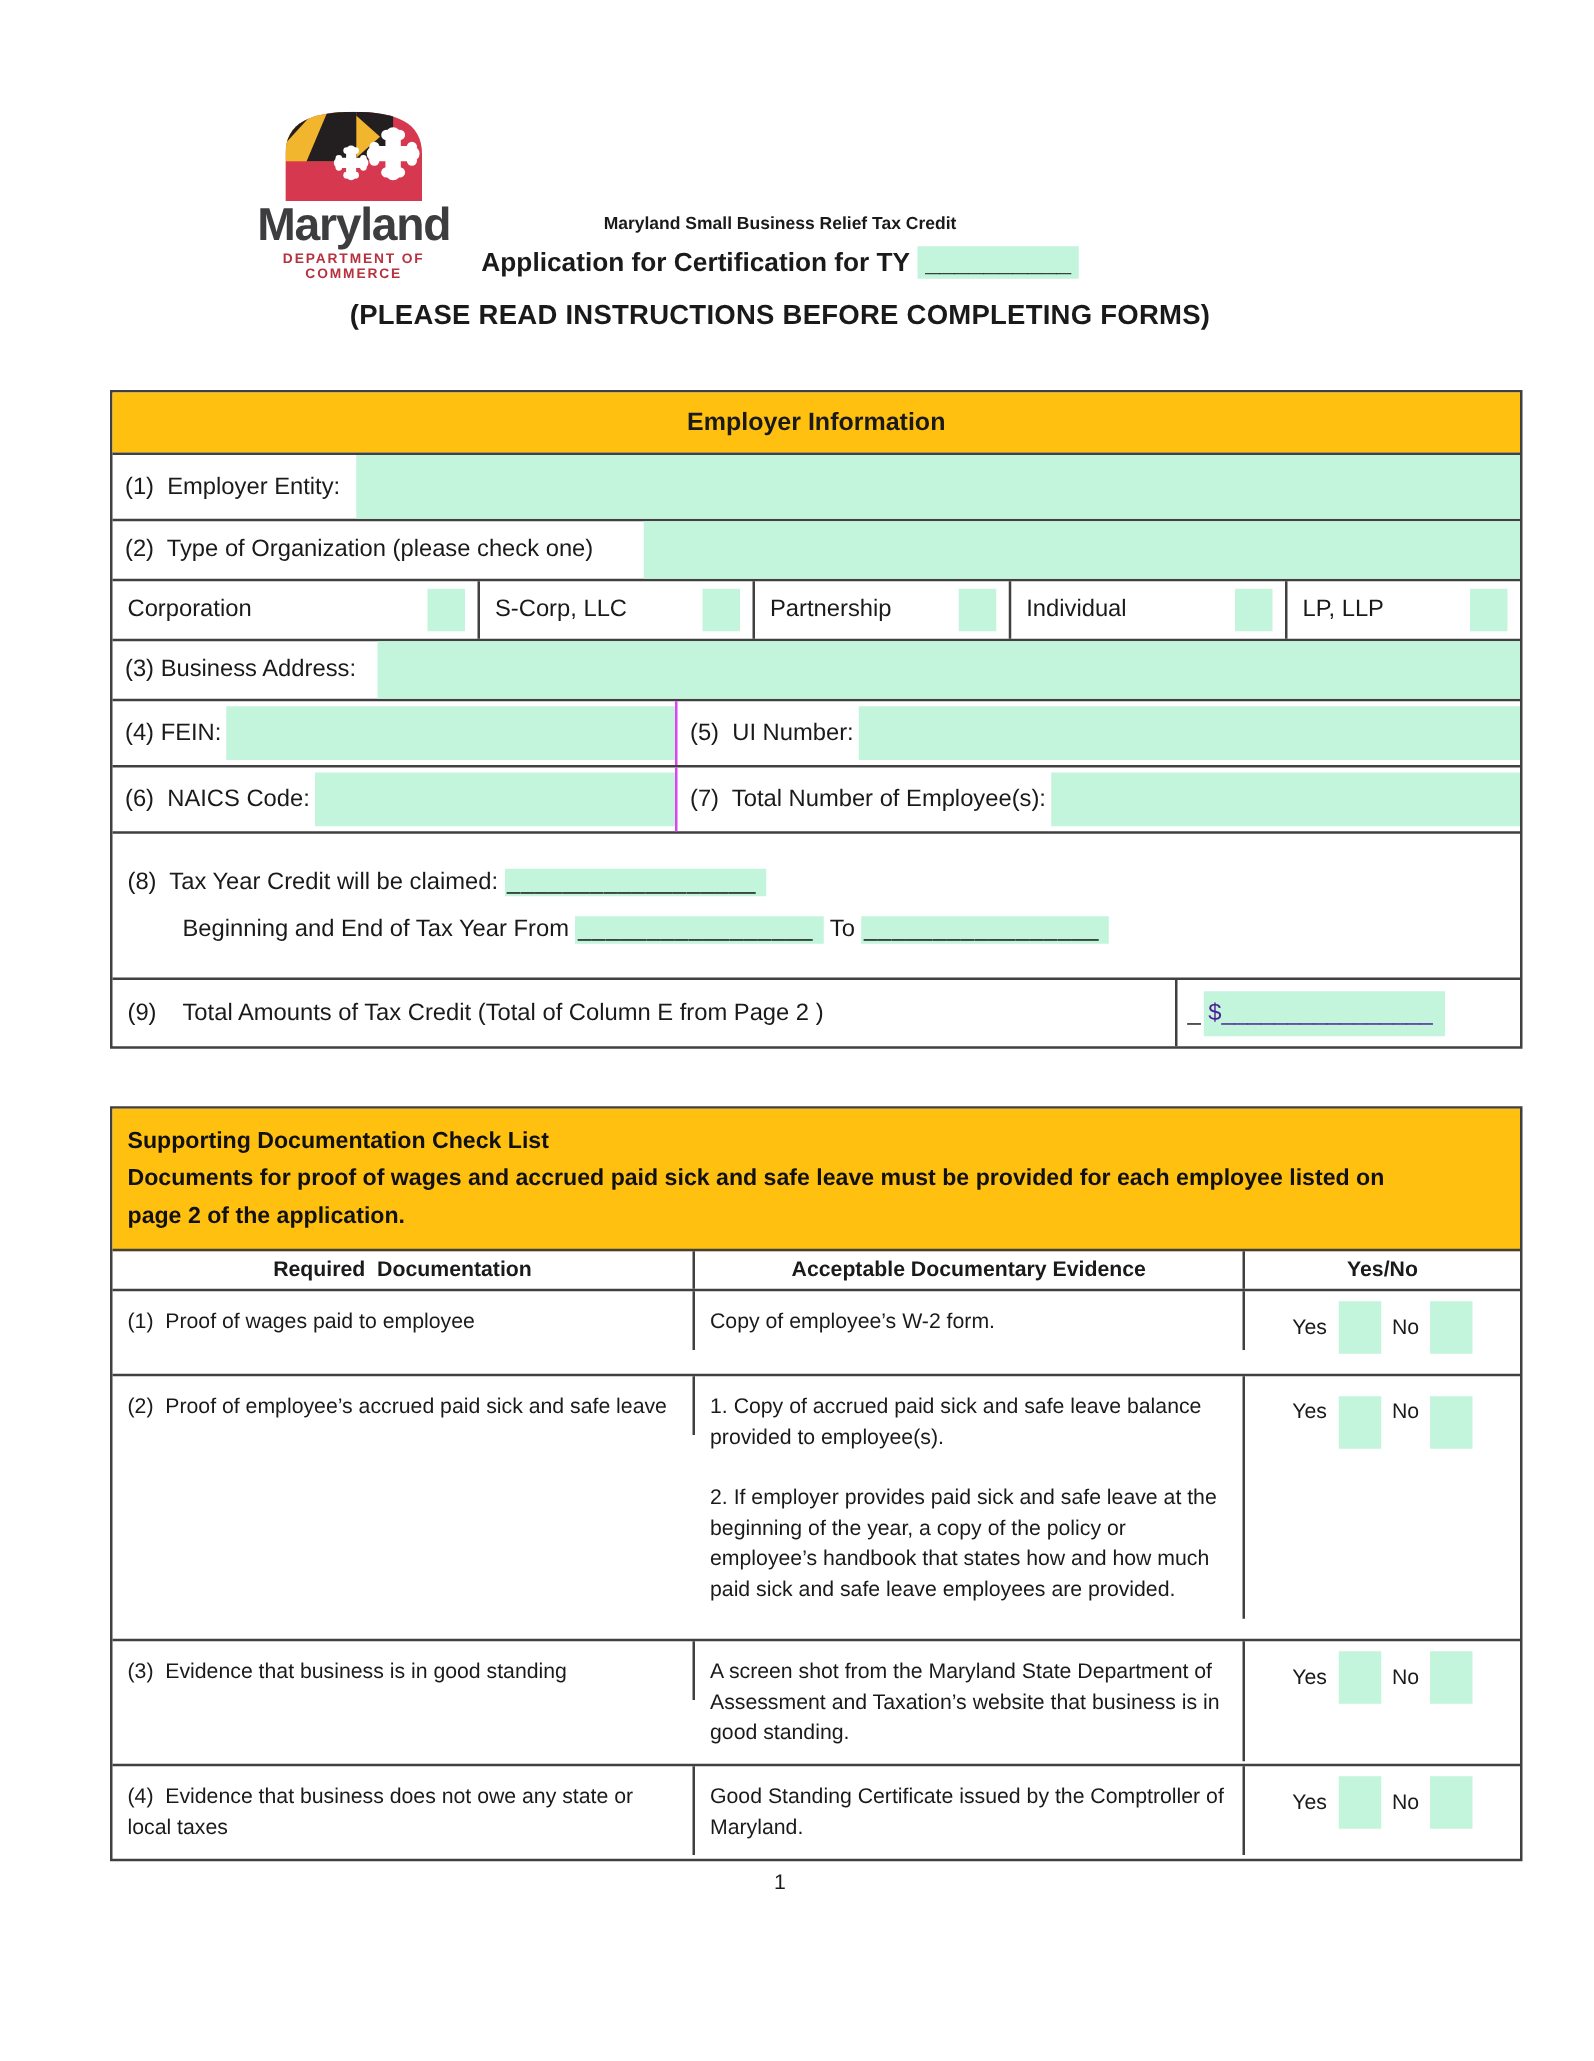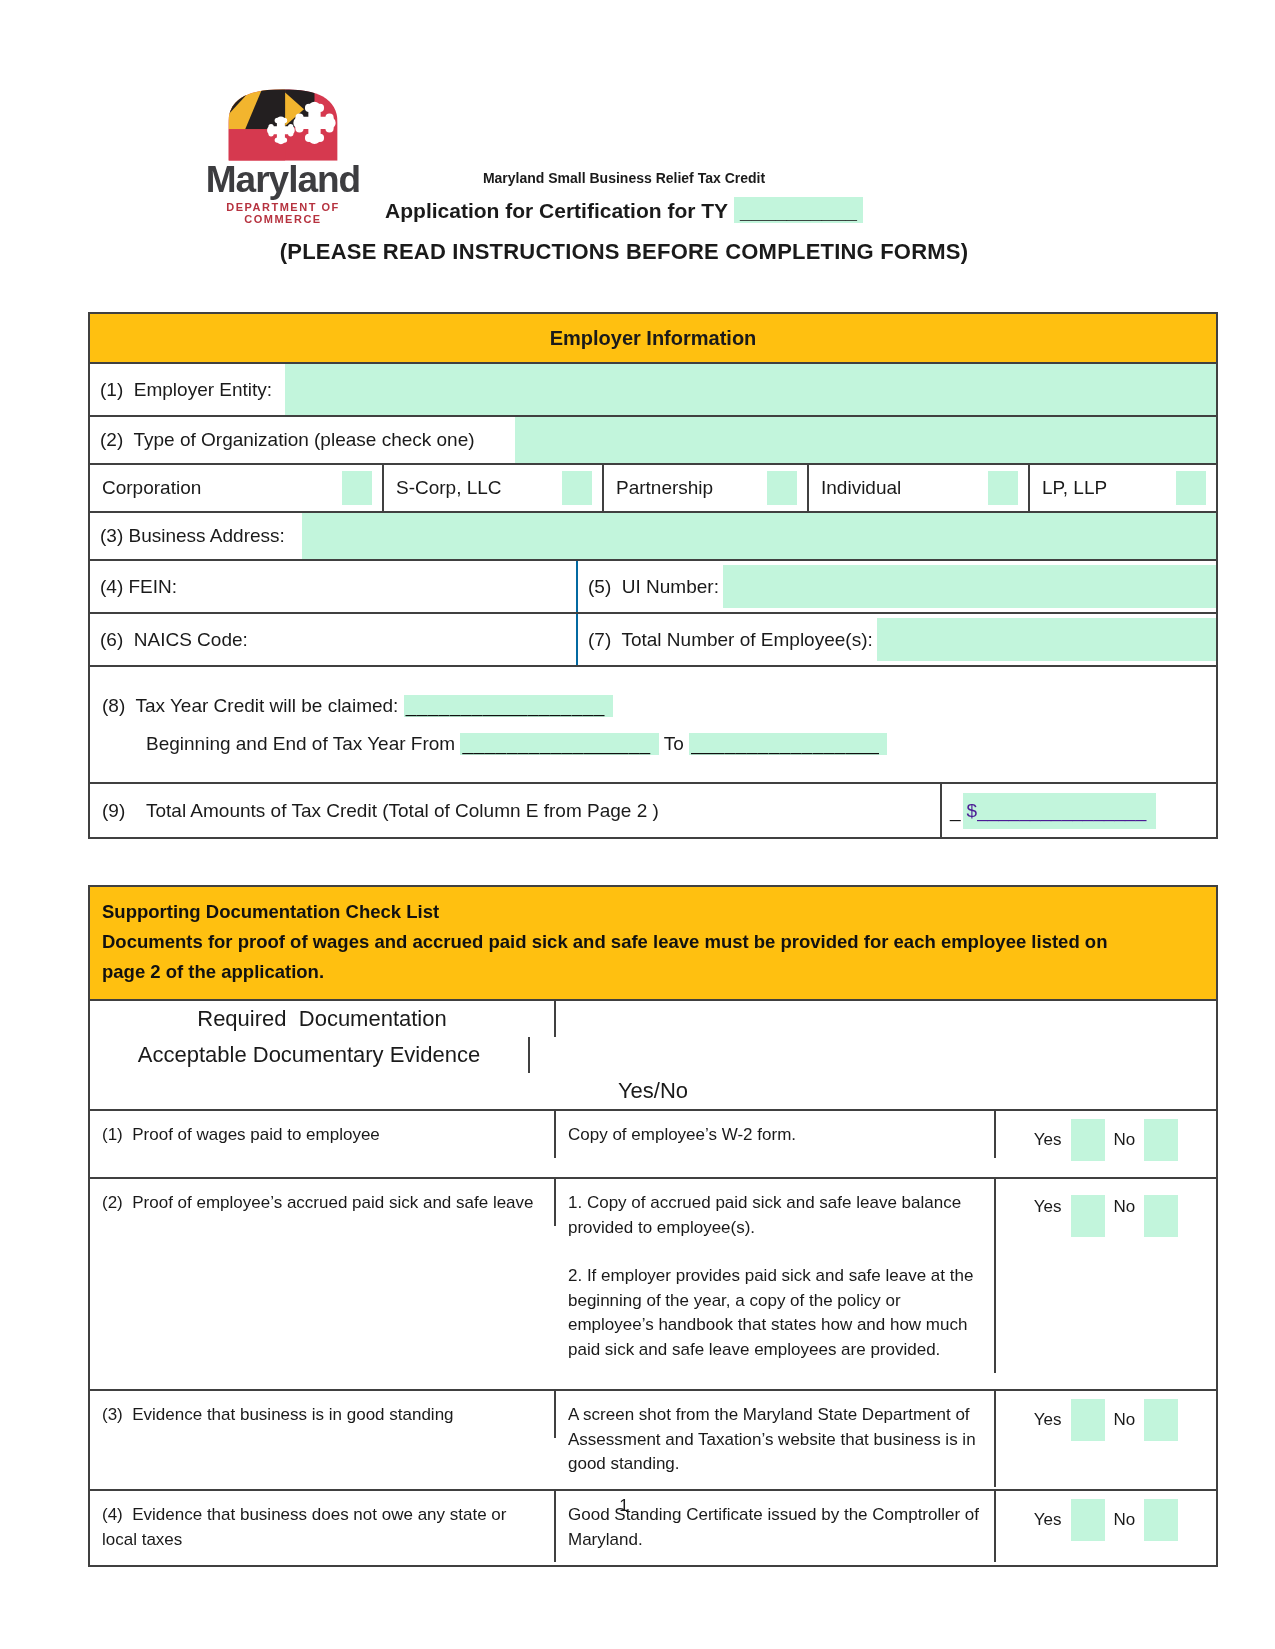--- a/index.html
+++ b/index.html
@@ -37,40 +37,40 @@
   .r2 { height:48px; } .r2 .lbl { width:425px; }
   .orgrow { height:48px; }
   .orgcell { display:flex; align-items:center; border-left:2px solid #404040; padding-left:12px; }
   .orgcell:first-child { border-left:none; }
   .oc1{width:292px;} .oc2{width:220px;} .oc3{width:205px;} .oc4{width:221px;} .oc5{flex:1;}
   .orglabel { flex:1; }
   .orgbox { width:30px; height:34px; background:#c2f5dc; margin-right:10px; }
   .addr { height:48px; } .addr .lbl { width:212px; }
   .half { height:53px; }
   .hcell { display:flex; align-items:stretch; }
-  .hc1 { width:488px; border-right:2px solid #0369a1;align-items:center; }
+  .hc1 { width:452px; border-right:2px solid #d946ef; }
   .hc2 { flex:1; }
   .inlab { display:flex; align-items:center; padding:0 4px 0 10px; white-space:pre; }
   .infill { flex:1; margin:4px 0; background:#c2f5dc; }
   .naics { height:53px; }
   .taxyear { height:117px; flex-direction:column; justify-content:center; align-items:flex-start; display:flex; padding-left:12px; gap:16px; }
   .tline { display:flex; align-items:baseline; }
   .tline2 { padding-left:44px; }
   .ublank { background:#c2f5dc; color:#111; padding:0 8px 0 2px; letter-spacing:0.5px; white-space:pre; }
   .totalrow { height:55px; }
   .totlbl { flex:1; display:flex; align-items:center; padding-left:12px; }
   .totval { width:276px; border-left:2px solid #404040; display:flex; align-items:center; padding-left:8px; }
   .tv-us { color:#1a1a1a; }
   .tv-green { background:#c2f5dc; color:#4c1d95; padding:7px 10px 7px 4px; margin-left:2px; white-space:pre; }
 
   
   .ctable { position:absolute; left:88px; top:885px; width:1130px; border:2px solid #404040; font-size:17px; }
   .chead { background:#ffc010; font-weight:700; font-size:18.5px; padding:10px 12px 12px 12px; line-height:1.62; color:#111; border-bottom:2px solid #404040; }
   .chead span { display:block; }
-  .ccols { display:flex; font-weight:400; font-size:22px; text-align:center; border-bottom:2px solid #404040;flex-direction:column; }
+  .ccols { display:flex; font-weight:700; font-size:17px; text-align:center; border-bottom:2px solid #404040; }
   .ccol { padding:5px 6px; }
   .cc1 { width:466px; border-right:2px solid #404040; }
   .cc2 { width:440px; border-right:2px solid #404040; }
   .cc3 { flex:1; }
   .crow { display:flex; align-items:flex-start; border-bottom:2px solid #404040; line-height:1.45; }
   .crow:last-child { border-bottom:none; }
   .creq { width:466px; border-right:2px solid #404040; padding:12px 12px 10px 12px; }
   .cev  { width:440px; border-right:2px solid #404040; padding:12px 12px 10px 12px; }
   .cev p + p { margin-top:24px; }
   .cyn  { flex:1; display:flex; align-items:center; justify-content:center; gap:9px; padding:8px 4px; }

